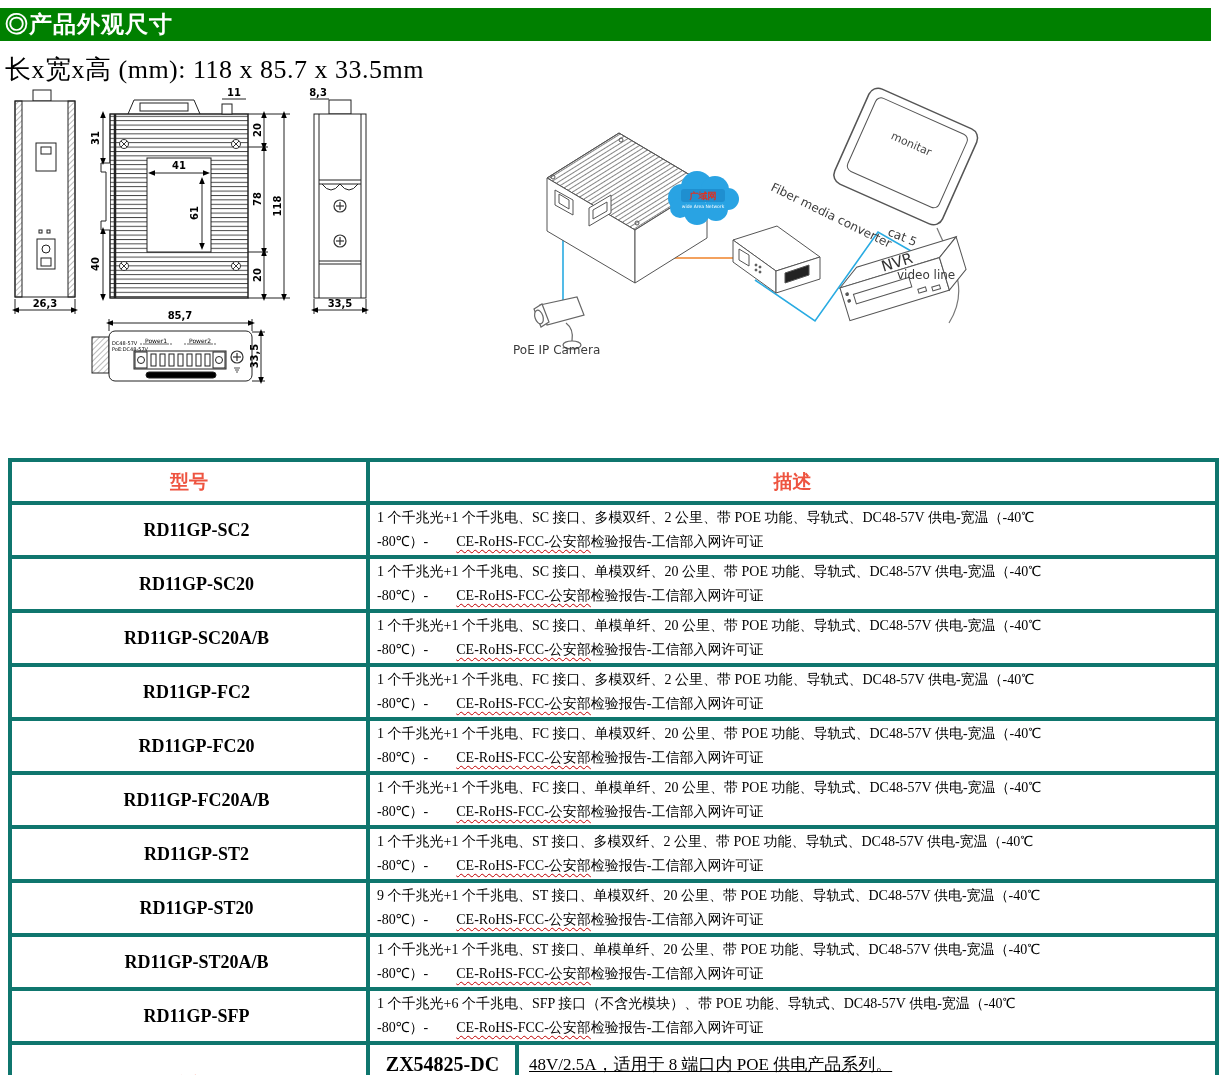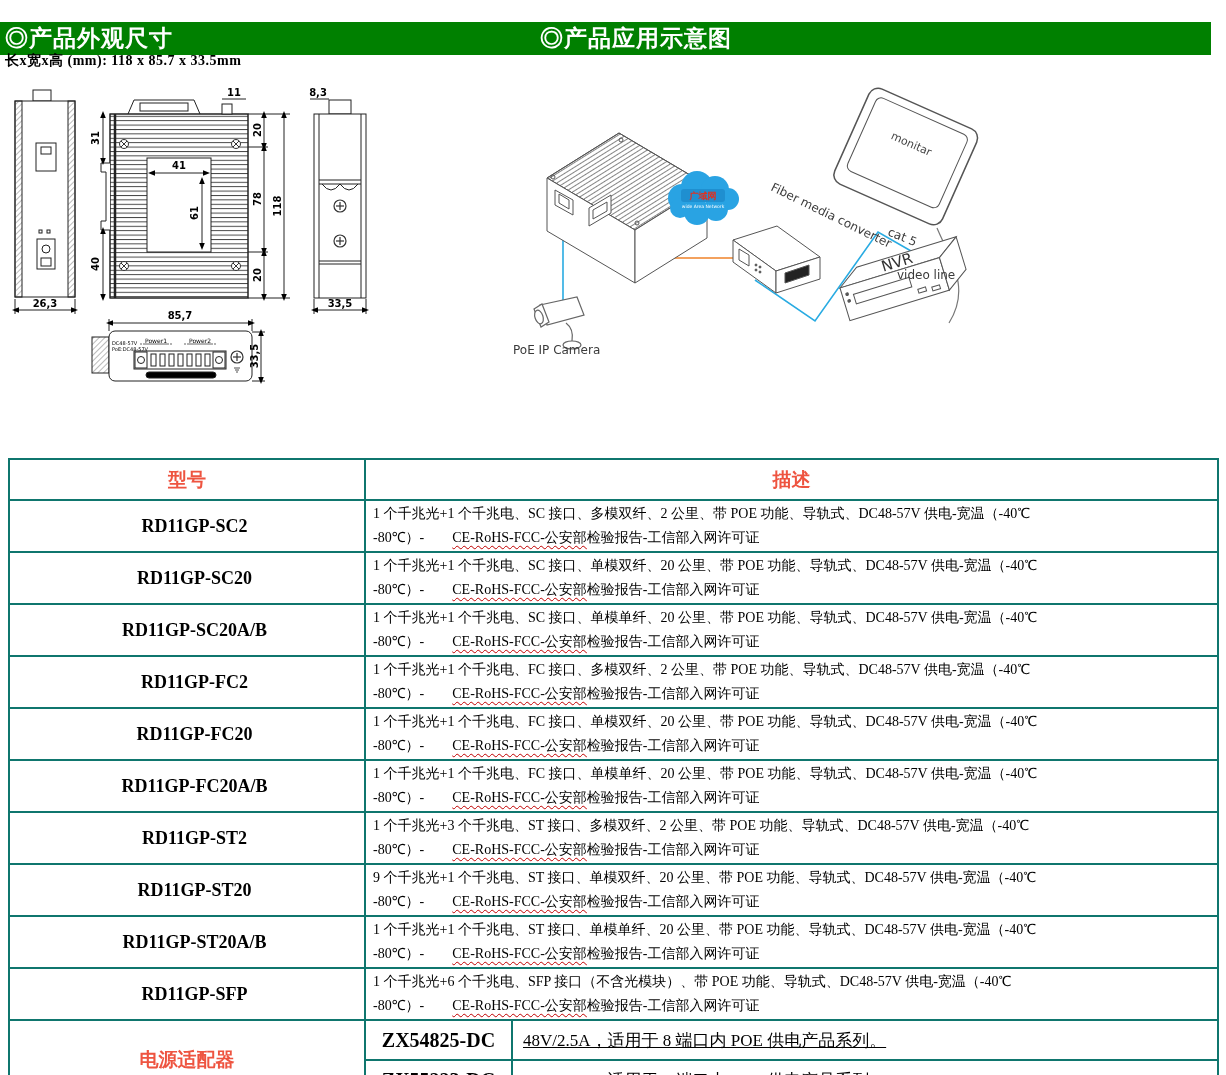--- a/index.html
+++ b/index.html
@@ -2,51 +2,50 @@
 <html><head>
 <meta charset="utf-8">
 <style>
   html,body{margin:0;padding:0;background:#fff;}
   .page{position:relative;width:1226px;height:1075px;background:#fff;overflow:hidden;
         font-family:"Liberation Serif",serif;color:#000;}
   .greenbar{position:absolute;left:0;width:1211px;height:33px;background:#008000;
             display:flex;align-items:center;}
   .greenbar .t{color:#fff;font-weight:bold;font-size:23px;
                font-family:"Liberation Sans",sans-serif;letter-spacing:1px;}
-  #bar1{top:22px;}
+  #bar1{top:8px;}
   #bar2{top:398px;height:34px;}
   .t1{position:absolute;left:5px;}
   .t2{position:absolute;left:540px;}
-  .dimsline{position:absolute;left:5px;top:52px;font-size:14px;font-weight:bold;letter-spacing:.5px;}
+  .dimsline{position:absolute;left:5px;top:52px;font-size:26px;font-weight:normal;letter-spacing:.5px;}
   svg text{font-family:"DejaVu Sans",sans-serif;}
   .dimlbl{font-size:10px;font-weight:bold;fill:#000;}
   .tinylbl{fill:#000;}
   .diaglbl{font-size:12px;fill:#3a3a3a;}
   
   .ordertable{position:absolute;left:8px;top:458px;width:1211px;border-collapse:collapse;
               font-size:17px;}
-  .ordertable td,.ordertable th{border:2px solid #0f766e;}
+  .ordertable td,.ordertable th{border:4px solid #0f766e;}
   .ordertable{border:2px solid #000;}
   th.hcell{color:#ee5440;font-weight:bold;font-size:19px;height:37px;text-align:center;}
   td.model{width:337px;text-align:center;font-weight:bold;font-size:18px;height:48px;padding-left:16px;}
   td.desc{padding:1px 6px 0 7px;line-height:24px;vertical-align:top;font-size:14px;}
   td.adlabel{color:#ee5440;font-weight:bold;font-size:19px;text-align:center;}
   td.adcode{width:143px;text-align:center;font-weight:bold;font-size:20px;height:36px;}
   td.addesc{padding-left:10px;font-size:17px;text-decoration:underline;}
   .wavy{text-decoration-line:underline;text-decoration-style:wavy;text-decoration-color:#c00000;
         text-decoration-thickness:1px;text-underline-offset:3px;margin-left:28px;}
 </style>
 </head>
 <body>
 
 <div class="page">
 
   <div class="greenbar" id="bar1">
     <span class="t t1">◎产品外观尺寸</span>
-    <span class="t t2">◎产品应用示意图</span>
   </div>
 
   <div class="dimsline">长x宽x高 (mm): 118 x 85.7 x 33.5mm</div>
 
   <svg style="position:absolute;left:6px;top:85px;" width="482" height="312" viewBox="0 0 482 312">
     <defs>
       <pattern id="hatch" width="4" height="4" patternUnits="userSpaceOnUse" patternTransform="rotate(45)">
         <line x1="0" y1="0" x2="0" y2="4" stroke="#777" stroke-width="1"></line>
       </pattern>
       <pattern id="hlines" width="8" height="4.4" patternUnits="userSpaceOnUse">
@@ -309,21 +308,21 @@
     <tr>
       <td class="model">RD11GP-FC20A/B</td>
       <td class="desc" colspan="2">
         <div><span>1 个千兆光+1 个千兆电、FC 接口、单模单纤、20 公里、带 POE 功能、导轨式、DC48-57V 供电-宽温（-40℃</span></div>
         <div><span>-80℃）-</span><span class="wavy">CE-RoHS-FCC-公安部</span><span>检验报告-工信部入网许可证</span></div>
       </td>
     </tr>
     <tr>
       <td class="model">RD11GP-ST2</td>
       <td class="desc" colspan="2">
-        <div><span>1 个千兆光+3 个千兆电、ST 接口、多模双纤、2 公里、带 POE 功能、导轨式、DC48-57V 供电-宽温（-40℃</span></div>
+        <div><span>1 个千兆光+1 个千兆电、ST 接口、多模双纤、2 公里、带 POE 功能、导轨式、DC48-57V 供电-宽温（-40℃</span></div>
         <div><span>-80℃）-</span><span class="wavy">CE-RoHS-FCC-公安部</span><span>检验报告-工信部入网许可证</span></div>
       </td>
     </tr>
     <tr>
       <td class="model">RD11GP-ST20</td>
       <td class="desc" colspan="2">
         <div><span>9 个千兆光+1 个千兆电、ST 接口、单模双纤、20 公里、带 POE 功能、导轨式、DC48-57V 供电-宽温（-40℃</span></div>
         <div><span>-80℃）-</span><span class="wavy">CE-RoHS-FCC-公安部</span><span>检验报告-工信部入网许可证</span></div>
       </td>
     </tr>

